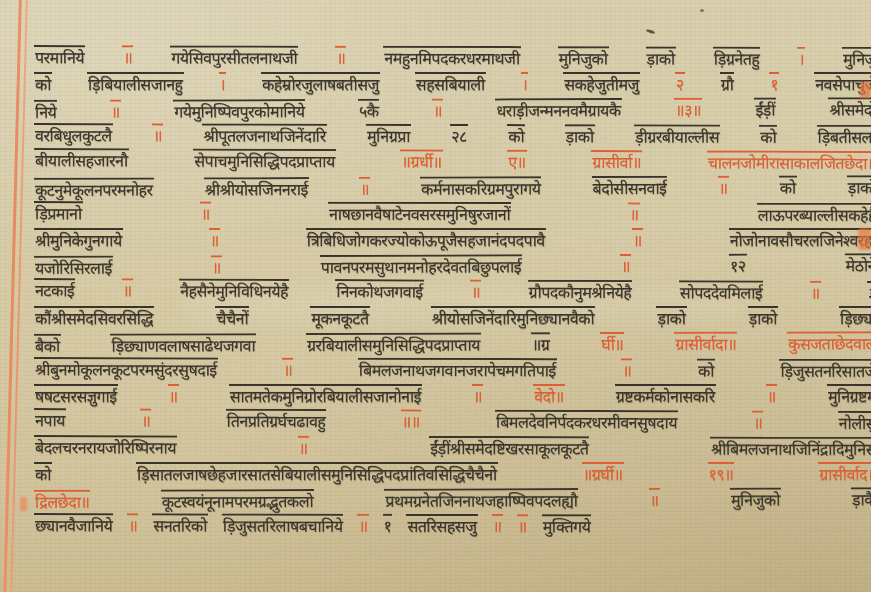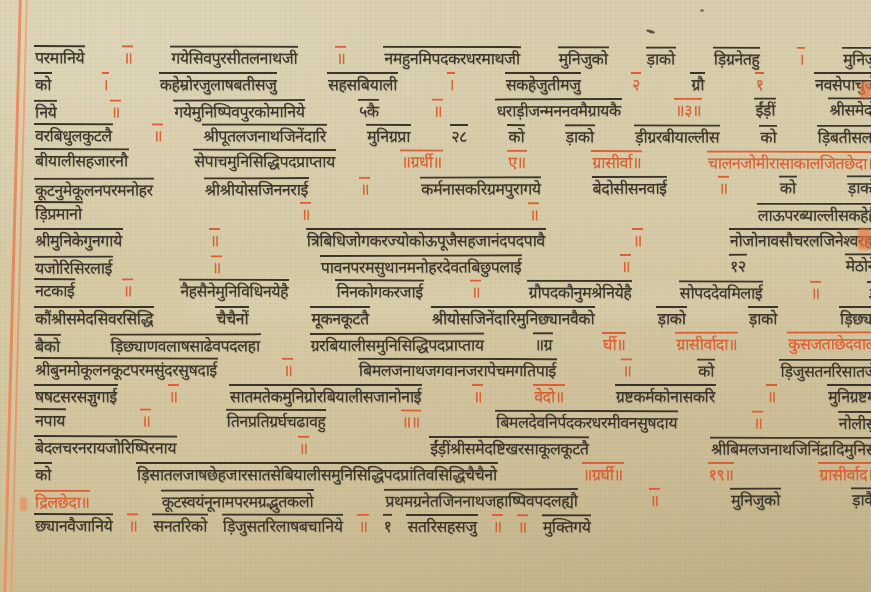--- a/index.html
+++ b/index.html
@@ -76,20 +76,21 @@
       <span class="w acc">॥</span>
       <span class="w">नमहुनमिपदकरधरमाथजी</span>
       <span class="w">मुनिजुको</span>
       <span class="w">ड़ाको</span>
       <span class="w">ड़िग्रनेतहु</span>
       <span class="w acc">।</span>
       <span class="w">मुनिजु</span>
     </div>
     <div class="line">
       <span class="w">को</span>
+      <span class="w">ड़िबियालीसजानहु</span>
       <span class="w acc">।</span>
       <span class="w">कहेम्रोरजुलाषबतीसजु</span>
       <span class="w">सहसबियाली</span>
       <span class="w acc">।</span>
       <span class="w">सकहेजुतीमजु</span>
       <span class="w acc">२</span>
       <span class="w">ग्रौ</span>
       <span class="w acc">१</span>
       <span class="w">नवसेपाचुजे</span>
     </div>
@@ -130,20 +131,21 @@
       <span class="w acc">॥</span>
       <span class="w">कर्मनासकरिग्रमपुरागये</span>
       <span class="w">बेदोसीसनवाई</span>
       <span class="w acc">॥</span>
       <span class="w">को</span>
       <span class="w">ड़ाको</span>
     </div>
     <div class="line">
       <span class="w">ड़िप्रमानो</span>
       <span class="w acc">॥</span>
+      <span class="w">नाषछानवैषाटेनवसरसमुनिषुरजानों</span>
       <span class="w acc">॥</span>
       <span class="w">लाऊपरब्याल्लीसकहेहै</span>
     </div>
     <div class="line">
       <span class="w">श्रीमुनिकेगुनगाये</span>
       <span class="w acc">॥</span>
       <span class="w">त्रिबिधिजोगकरज्योकोऊपूजैसहजानंदपदपावै</span>
       <span class="w acc">॥</span>
       <span class="w">नोजोनावसौचरलजिनेश्वरहा</span>
     </div>
@@ -152,39 +154,39 @@
       <span class="w acc">॥</span>
       <span class="w">पावनपरमसुथानमनोहरदेवतबिछुपलाई</span>
       <span class="w acc">॥</span>
       <span class="w">१२</span>
       <span class="w">मेठोने</span>
     </div>
     <div class="line">
       <span class="w">नटकाई</span>
       <span class="w acc">॥</span>
       <span class="w">नैहसैनेमुनिविधिनयेहै</span>
-      <span class="w">निनकोगकरजाई</span>
+      <span class="w">निनकोथजगवाई</span>
       <span class="w acc">॥</span>
       <span class="w">ग्रौपदकौनुमश्रेनियेहै</span>
       <span class="w">सोपददेवमिलाई</span>
       <span class="w acc">॥</span>
       <span class="w">३</span>
     </div>
     <div class="line">
       <span class="w">कौंश्रीसमेदसिवरसिद्धि</span>
       <span class="w">चैचैनों</span>
       <span class="w">मूकनकूटतै</span>
       <span class="w">श्रीयोसजिनेंदारिमुनिछ्यानवैको</span>
       <span class="w">ड़ाको</span>
       <span class="w">ड़ाको</span>
       <span class="w">ड़िछ्या</span>
     </div>
     <div class="line">
       <span class="w">बैको</span>
-      <span class="w">ड़िछ्याणवलाषसाढेवपदलहा</span>
+      <span class="w">ड़िछ्याणवलाषसाढेथजगवा</span>
       <span class="w">ग्ररबियालीसमुनिसिद्धिपदप्राप्ताय</span>
       <span class="w">॥ग्र</span>
       <span class="w acc">र्घी॥</span>
       <span class="w acc">ग्रासीर्वादा॥</span>
       <span class="w acc">कुसजताछेदवाल</span>
     </div>
     <div class="line">
       <span class="w">श्रीबुनमोकूलनकूटपरमसुंदरसुषदाई</span>
       <span class="w acc">॥</span>
       <span class="w">बिमलजनाथजगवानजरापेचमगतिपाई</span>

